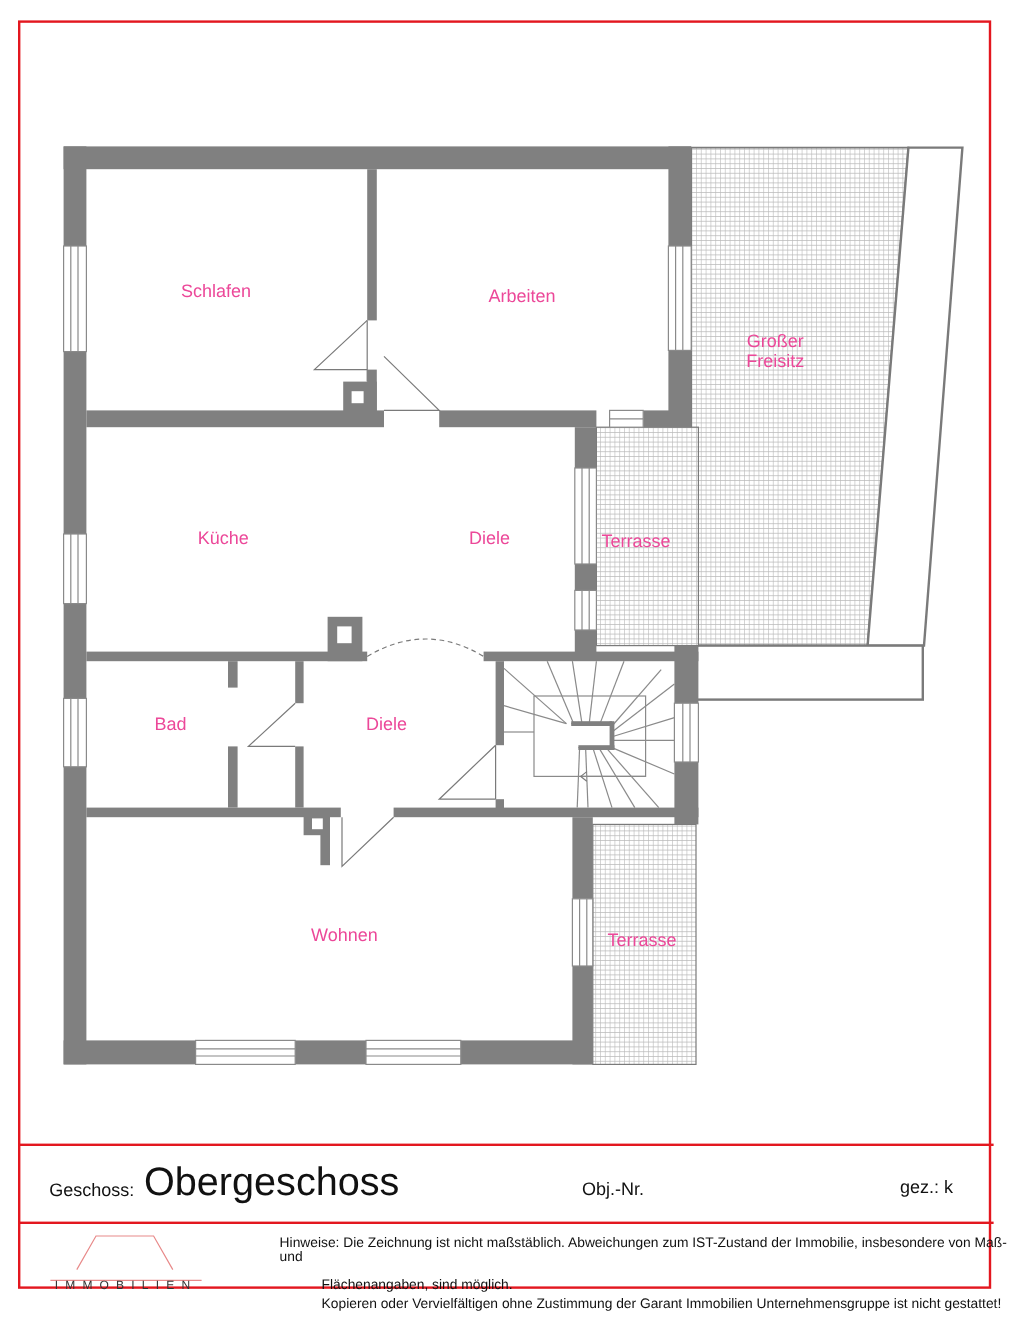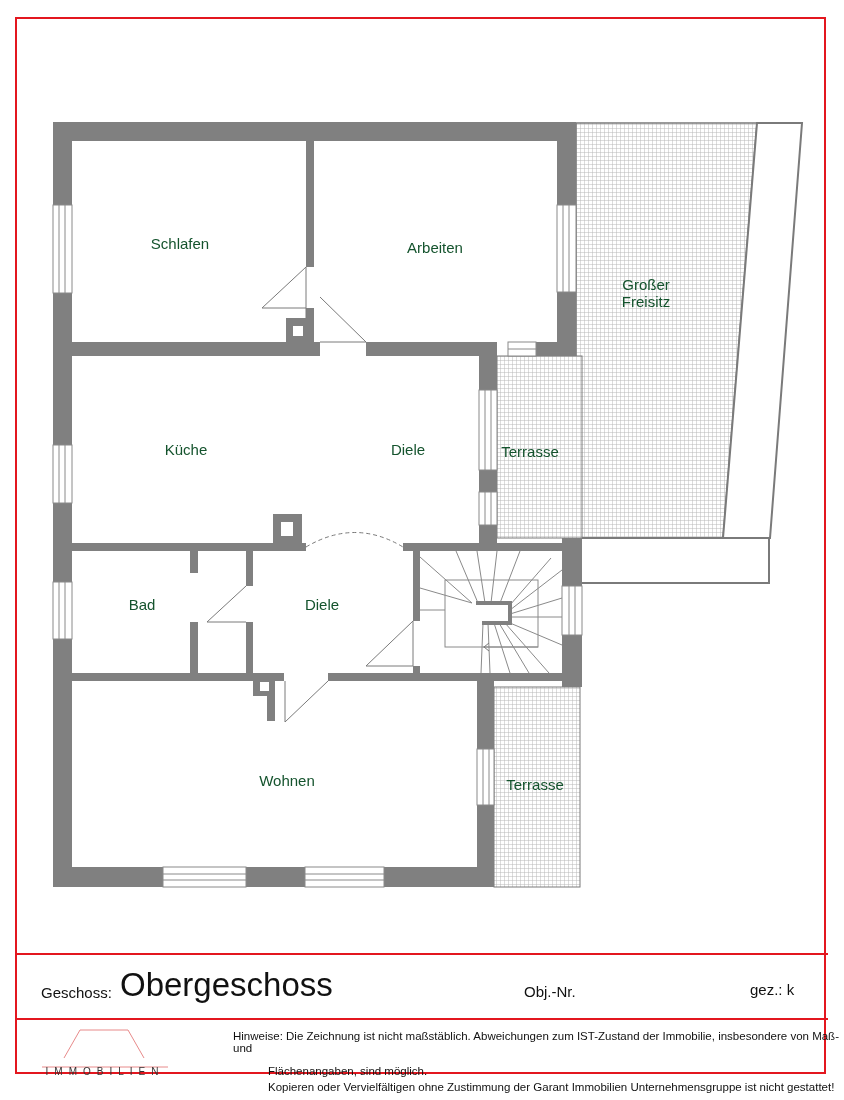--- a/index.html
+++ b/index.html
@@ -2,25 +2,25 @@
 <html><head>
 <meta charset="utf-8">
 <style>
   html, body { margin:0; padding:0; background:#ffffff; }
   body { width:844px; height:1100px; position:relative; overflow:hidden;
          font-family:"Liberation Sans", "DejaVu Sans", sans-serif; color:#111; }
   .frame { position:absolute; left:15px; top:17px; width:811px; height:1057px;
            border:2px solid #e3171f; box-sizing:border-box; }
   .divider { position:absolute; left:15px; width:813px; height:2px; background:#e3171f; }
   svg.plan { position:absolute; left:0; top:0; }
-  .room-label { position:absolute; font-size:15px; color:#14532d; white-space:nowrap;
+  .room-label { position:absolute; font-size:15px; color:#ec4899; white-space:nowrap;
                 transform:translate(-50%,-50%); text-align:center; line-height:17px; }
   .geschoss-label { position:absolute; left:41px; top:984px; font-size:15px; }
   .geschoss-value { position:absolute; left:120px; top:966px; font-size:33px; }
-  .objnr { position:absolute; left:485px; top:983px; font-size:15px;margin-left:39px; }
+  .objnr { position:absolute; left:485px; top:983px; font-size:15px; }
   .gez { position:absolute; left:750px; top:981px; font-size:15px; }
   .logo { position:absolute; left:36px; top:1028px; width:138px; height:50px; }
   .logo-word { position:absolute; left:0; top:6px; width:138px; text-align:center;
                font-family:"Liberation Serif", "DejaVu Serif", serif; font-size:29px;
                letter-spacing:3px; color:#222; }
   .logo-sub { position:absolute; left:0; top:38px; width:138px; text-align:center;
               font-size:10px; letter-spacing:6px; color:#333; }
   .hint-lead { position:absolute; left:201px; top:1030px; font-size:11.5px;margin-left:32px; }
   .hint-line { position:absolute; left:268px; font-size:11.5px; white-space:nowrap;margin-top:19px; }
 </style>

